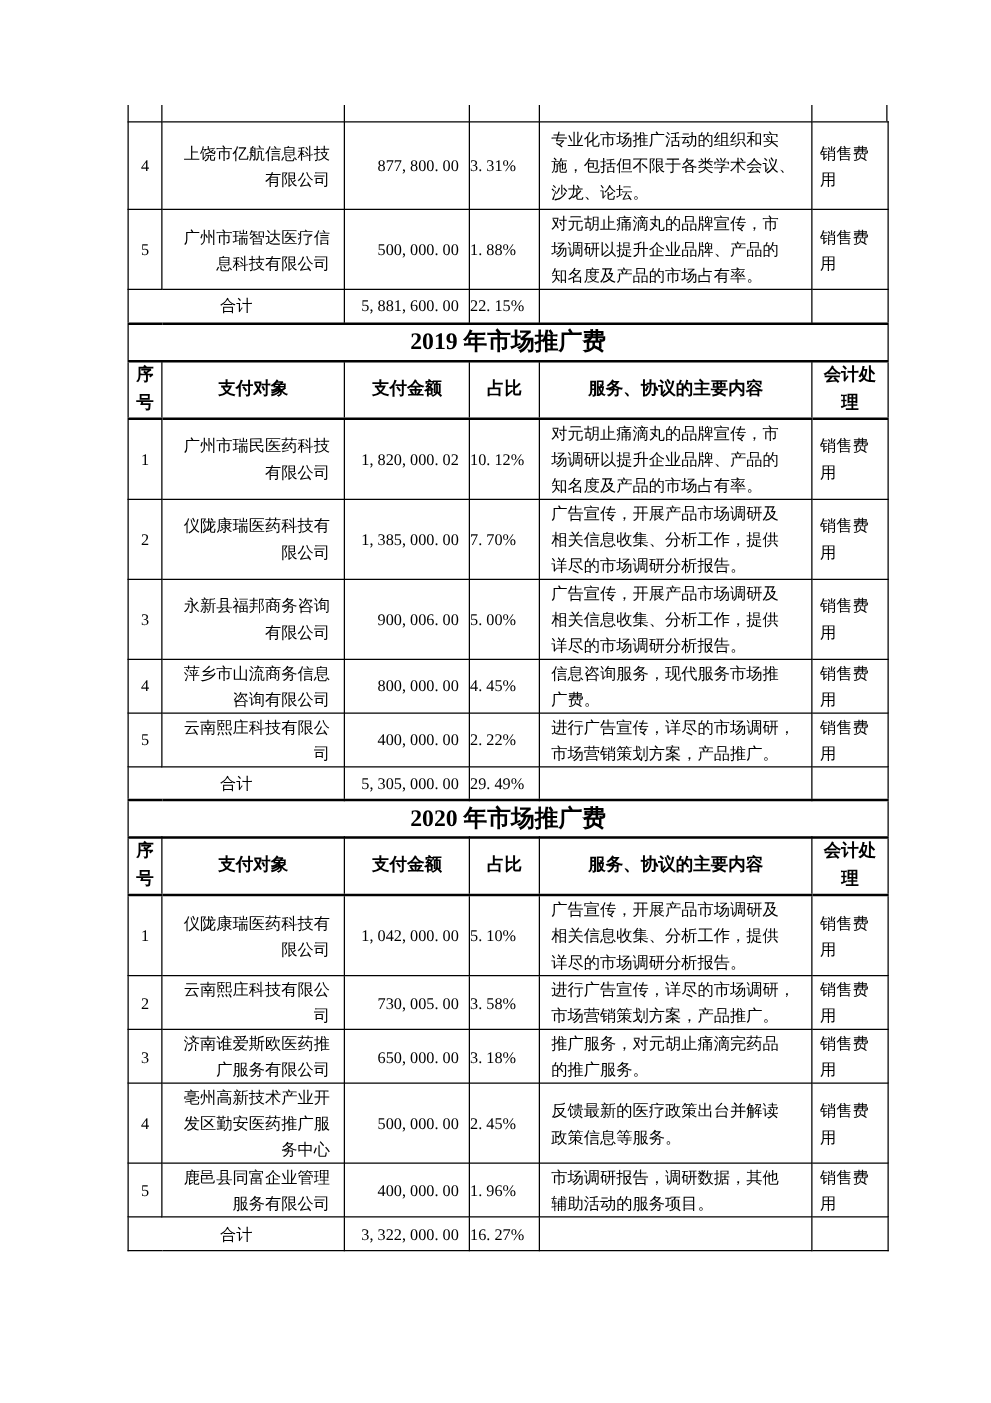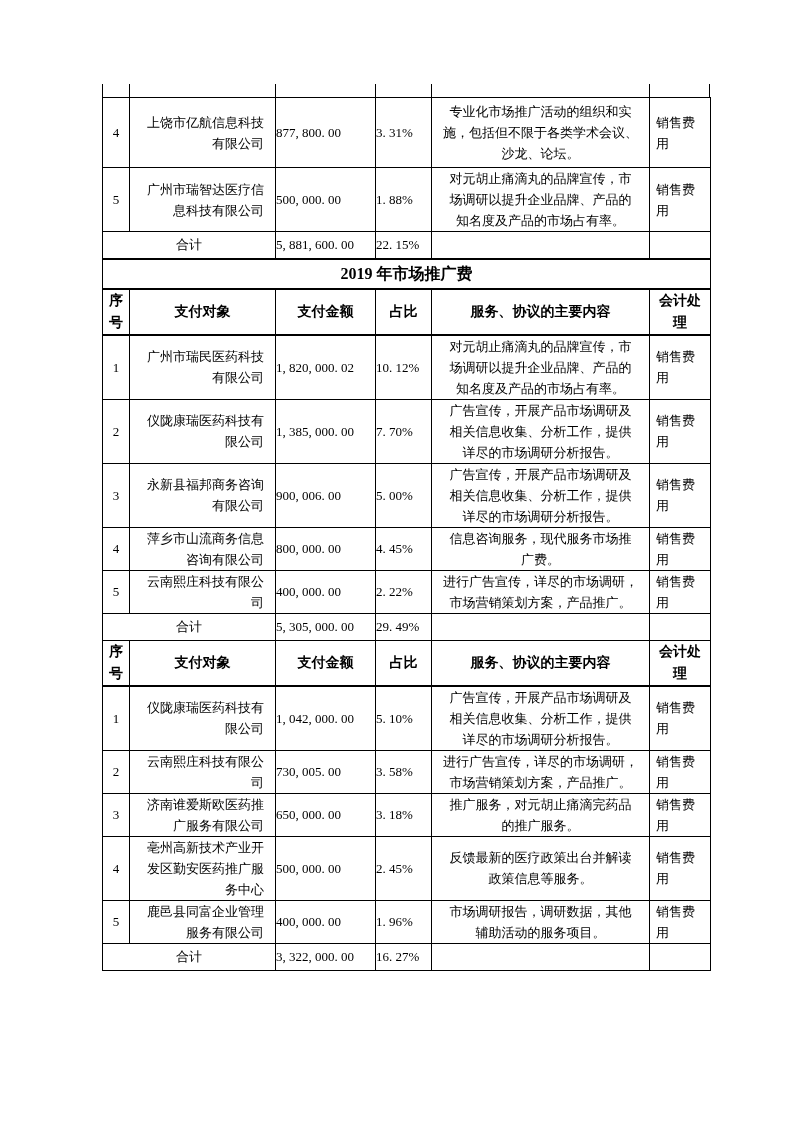--- a/index.html
+++ b/index.html
@@ -23,26 +23,26 @@
     table-layout:fixed;
   }
   td, th { border:1px solid #000; vertical-align:middle; overflow:hidden; }
   th {
     font-size:14px; line-height:22px; font-weight:700;
     text-align:center; white-space:pre-line;
   }
   td { font-size:13px; line-height:21px; }
   .seq   { text-align:center; }
   .name  { text-align:right; padding:0 11px; white-space:pre-line; }
-  .num   { padding-right:8px; white-space:nowrap; }
+  .num   { text-align:right; padding-right:8px; white-space:nowrap; }
   .pct   { white-space:nowrap; }
-  .desc  { text-align:center; padding:0 9px; white-space:pre-line; }
+  .desc  { text-align:left; padding:0 9px; white-space:pre-line; }
   .acct  { text-align:left; white-space:pre-line; padding:0 6px; }
   .total-label { text-align:center; }
-  .title-cell { font-size:16px; font-weight:700; text-align:center; }
+  .title-cell { font-size:19px; font-weight:700; text-align:center; }
 
   tr.rfirst { height:70px; }
   tr.r3 { height:64px; }
   tr.r2 { height:43px; }
   tr.rt { height:27px; }
   tr.rtitle { height:30px; }
   tr.rhead { height:44px; }
 
   tr.rtitle td { border-top:2px solid #000; border-bottom:2px solid #000; }
   tr.rhead th { border-bottom:2px solid #000; }
@@ -177,20 +177,23 @@
 用</td>
       </tr>
       <tr class="rt">
         <td class="total-label" colspan="2">合计</td>
         <td class="num">5, 305, 000. 00</td>
         <td class="pct">29. 49%</td>
         <td class="desc"></td>
         <td class="acct"></td>
       </tr>
 
+      <tr class="rtitle">
+        <td class="title-cell" colspan="6">2020 年市场推广费</td>
+      </tr>
       <tr class="rhead">
         <th>序
 号</th>
         <th>支付对象</th>
         <th>支付金额</th>
         <th>占比</th>
         <th>服务、协议的主要内容</th>
         <th>会计处
 理</th>
       </tr>

